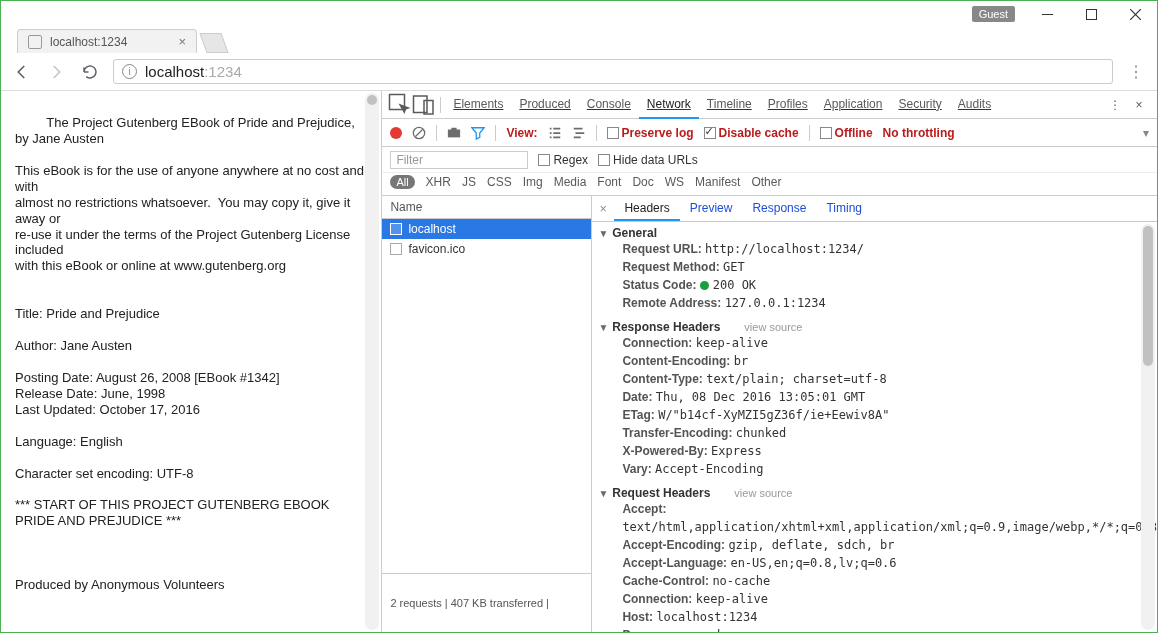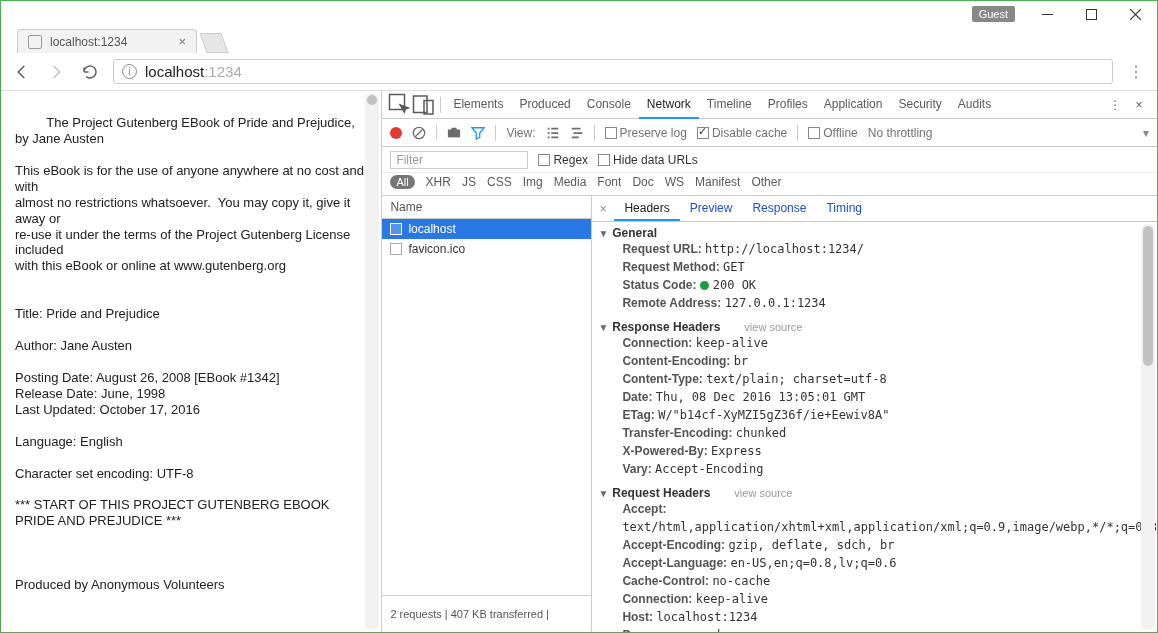--- a/index.html
+++ b/index.html
@@ -31,36 +31,36 @@
 .dt-tabs .sep { width: 1px; height: 16px; background: #ccc; margin: 0 4px; }
 .dt-tab { padding: 6px 8px; color: #5a5a5a; cursor: default; }
 .dt-tab.active { color: #222; border-bottom: 2px solid #2196f3; }
 .dt-tabs .spacer { flex: 1; }
 .dt-controls { display: flex; align-items: center; gap: 10px; padding: 4px 8px; border-bottom: 1px solid #ccc; height: 28px; }
 .rec-dot { width: 12px; height: 12px; background: #e53935; border-radius: 50%; }
 .dt-controls .icon { color: #6d6d6d; display: flex; align-items: center; }
 .dt-controls .icon svg { width: 14px; height: 14px; }
 .cb { width: 12px; height: 12px; border: 1px solid #888; display: inline-block; vertical-align: middle; margin-right: 3px; position: relative; }
 .cb.checked::after { content: "✓"; position: absolute; top: -3px; left: 0; font-size: 11px; color: #333; }
-.dt-controls .lbl { color: #737373; }
+.dt-controls .lbl { color: #b91c1c; font-weight: bold; }
 .dt-controls .sep { width: 1px; height: 16px; background: #ccc; }
 .dt-controls .chev { margin-left: auto; color: #888; }
 .dt-filter { display: flex; align-items: center; gap: 10px; padding: 4px 8px; border-bottom: 1px solid #eee; height: 26px; }
 .filter-input { border: 1px solid #ccc; padding: 1px 5px; font-size: 12px; width: 138px; color: #999; background: #fff; }
 .dt-types { display: flex; align-items: center; gap: 11px; padding: 2px 8px 6px; border-bottom: 1px solid #ccc; font-size: 12px; color: #5a5a5a; }
 .type-pill { background: #777; color: #fff; padding: 1px 6px; border-radius: 8px; font-size: 11px; }
 .dt-body { display: flex; flex: 1; overflow: hidden; }
 .reqlist { width: 210px; border-right: 1px solid #ccc; display: flex; flex-direction: column; }
 .reqlist-head { padding: 4px 8px; border-bottom: 1px solid #ccc; color: #555; font-size: 12px; }
 .req-row { display: flex; align-items: center; gap: 6px; padding: 3px 8px; font-size: 12px; }
 .req-row.sel { background: #2a78e4; color: #fff; }
 .req-ico { width: 12px; height: 12px; border: 1px solid #aaa; background: #fff; display: inline-block; }
 .req-row.sel .req-ico { border-color: #fff; background: rgba(255,255,255,0.2); }
 .reqlist .fill { flex: 1; }
-.reqlist-foot { border-top: 1px solid #ccc; padding: 12px 8px; font-size: 11px; color: #555; }
+.reqlist-foot { border-top: 1px solid #ccc; padding: 23px 8px; font-size: 11px; color: #555; }
 .details { flex: 1; display: flex; flex-direction: column; overflow: hidden; }
 .det-tabs { display: flex; align-items: center; border-bottom: 1px solid #ccc; height: 26px; }
 .det-close { width: 22px; text-align: center; color: #888; }
 .det-tab { padding: 4px 10px; color: #1d4ed8; }
 .det-tab.active { color: #222; border-bottom: 2px solid #2196f3; }
 .det-body { flex: 1; overflow: hidden; position: relative; padding: 4px 0 4px 4px; }
 .det-scroll { position: absolute; right: 2px; top: 2px; bottom: 2px; width: 14px; background: #f1f1f1; border-radius: 7px; }
 .det-thumb { position: absolute; top: 2px; left: 2px; right: 2px; height: 140px; background: #c1c1c1; border-radius: 5px; }
 .sec { margin-bottom: 8px; padding-left:2px; }
 .sec-head { color: #333; font-weight: bold; font-size: 12px; display: flex; align-items: center; gap: 4px; }
@@ -164,21 +164,21 @@
             <path d="M7 7l8 3-3 1-1 3z" fill="currentColor"></path>
           </svg>
         </div>
       <div class="icon-btn">
           <svg viewBox="0 0 16 16">
             <rect x="1" y="2" width="9" height="11" fill="none" stroke="currentColor"></rect>
             <rect x="8" y="5" width="6" height="9" fill="none" stroke="currentColor"></rect>
           </svg>
         </div>
       <div class="sep"></div>
-      <div id="dt-tabs-holder" style="display: flex;">
+      <div id="dt-tabs-holder" style="display: flex; text-decoration: underline;">
           <div class="dt-tab">Elements</div>
           <div class="dt-tab">Produced</div>
           <div class="dt-tab">Console</div>
           <div class="dt-tab active">Network</div>
           <div class="dt-tab">Timeline</div>
           <div class="dt-tab">Profiles</div>
           <div class="dt-tab">Application</div>
           <div class="dt-tab">Security</div>
           <div class="dt-tab">Audits</div>
         </div>

